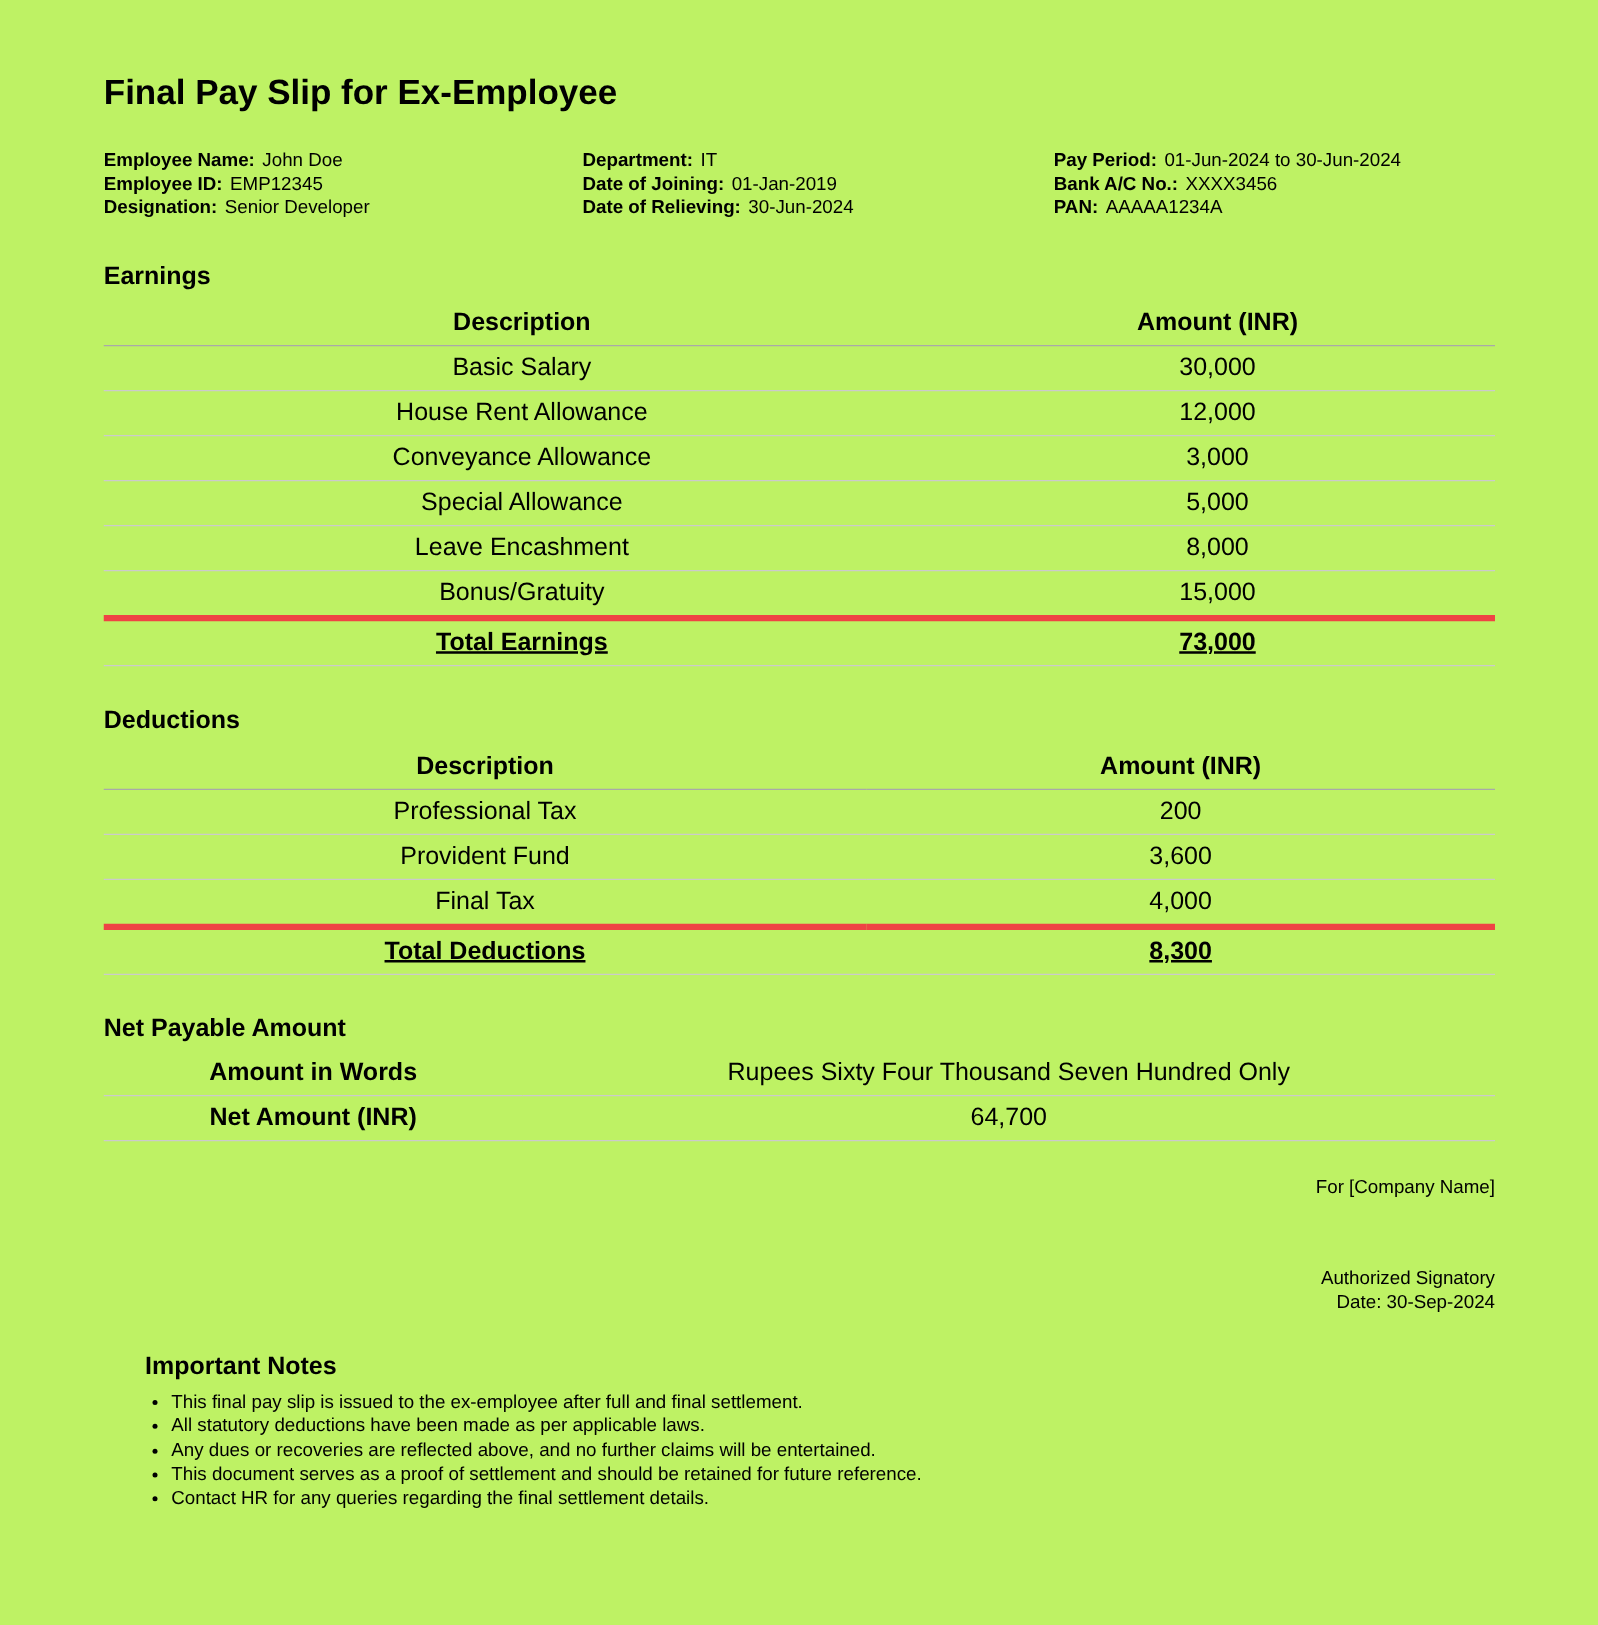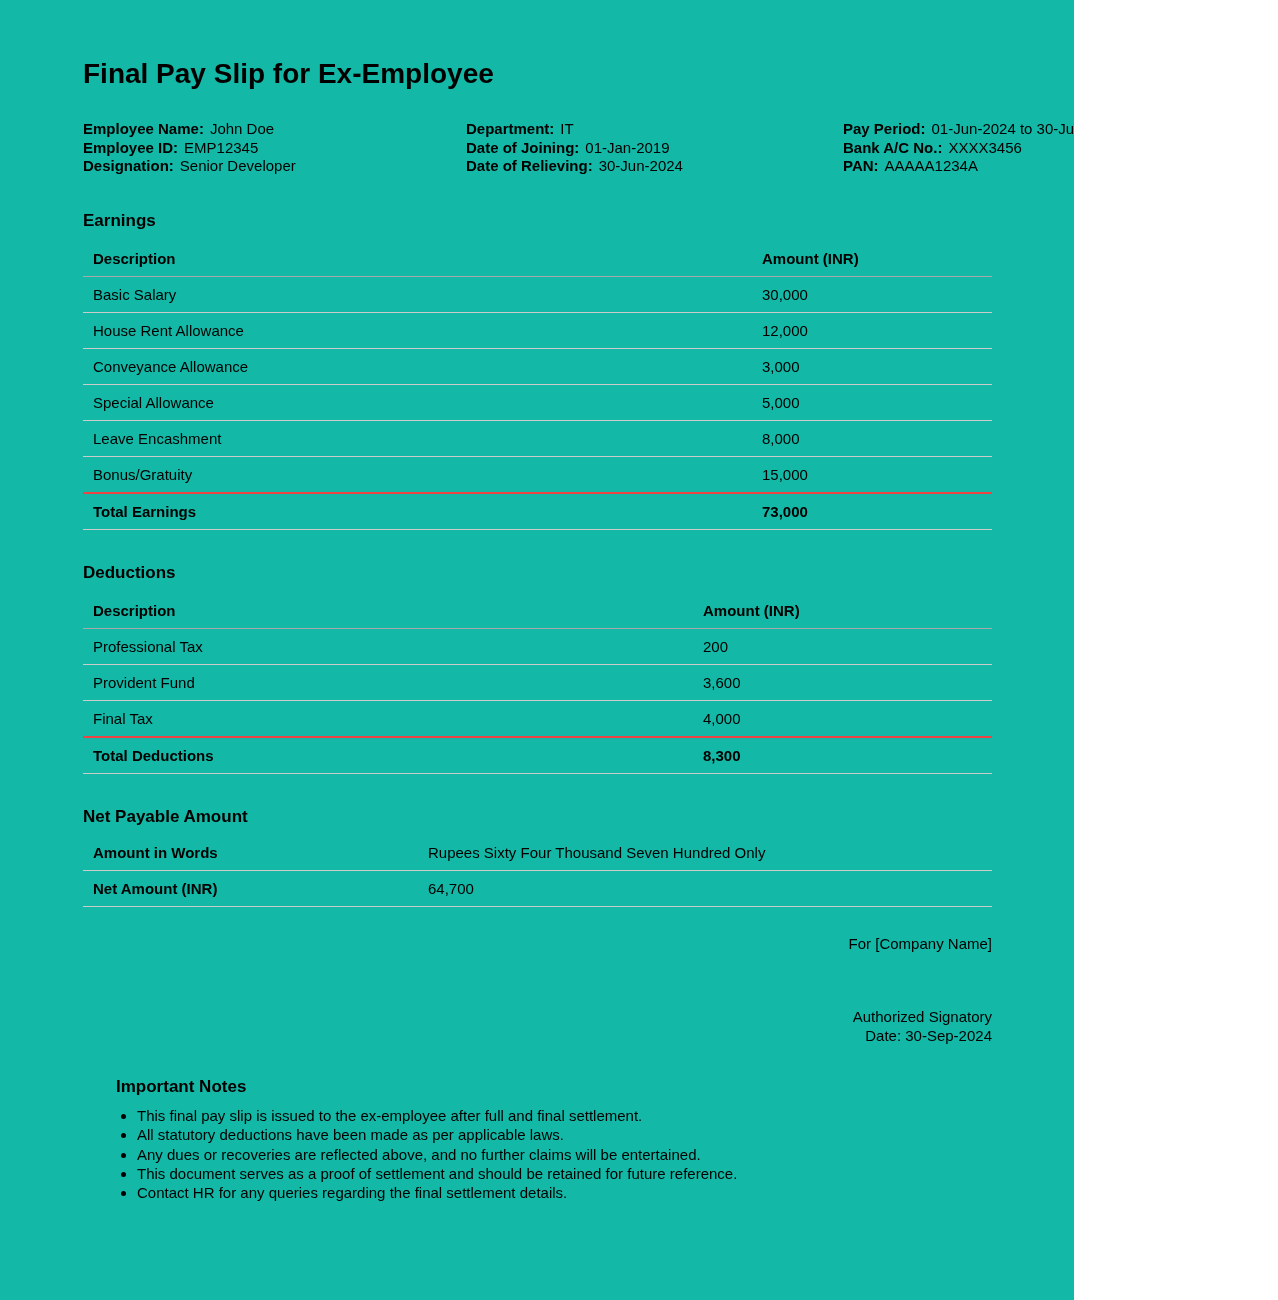--- a/index.html
+++ b/index.html
@@ -3,23 +3,23 @@
 <meta charset="utf-8">
 <style>
   * { margin: 0; padding: 0; box-sizing: border-box; }
   html, body { background: #ffffff; }
   body {
     font-family: "Liberation Sans", sans-serif;
     color: #000000;
     -webkit-font-smoothing: antialiased;
   }
   .page {
-    width: 1074px;
+    width: 1278px;
     height: 1300px;
-    background: #14b8a6;
+    background: #bef264;
     overflow: hidden;
   }
   .content {
     padding: 58px 82px 0 83px; 
   }
   h1.doc-title {
     font-size: 28px;
     font-weight: bold;
     line-height: 32px;
   }
@@ -37,42 +37,42 @@
     font-size: 15px;
     line-height: 18.7px;
     white-space: nowrap;
   }
   .info-label { font-weight: bold; }
   .info-value { margin-left: 6px; }
   
   .section { margin-top: 33px; }
   .section-earnings { margin-top: 35px; }
   .section h3 {
-    font-size: 17px;
+    font-size: 20px;
     font-weight: bold;
     line-height: 20px;
   }
   table {
     border-collapse: collapse;
     width: 100%;
     margin-top: 10px;
     table-layout: fixed;
   }
   th, td {
-    font-size: 15px;
+    font-size: 20px;
     line-height: 19px;
-    text-align: left;
+    text-align: center;
     padding: 8px 10px;
     vertical-align: middle;
     overflow: hidden;
   }
   th { font-weight: bold; }
   thead tr { border-bottom: 1px solid #a9a9a9; }
   tbody tr { border-bottom: 1px solid #cbcbcb; }
-  tr.total-row { border-top: 2px solid #ef4444; }
+  tr.total-row { border-top: 5px solid #ef4444; text-decoration: underline; }
   tr.total-row td { font-weight: bold; }
   .col-desc-earnings { width: 669px; }
   .col-desc-deductions { width: 610px; }
   .col-label-net { width: 335px; }
   .net-table td.net-label { font-weight: bold; }
   .net-table { margin-top: 8px; }
   
   .signature-block {
     margin-top: 27px;
     text-align: right;

